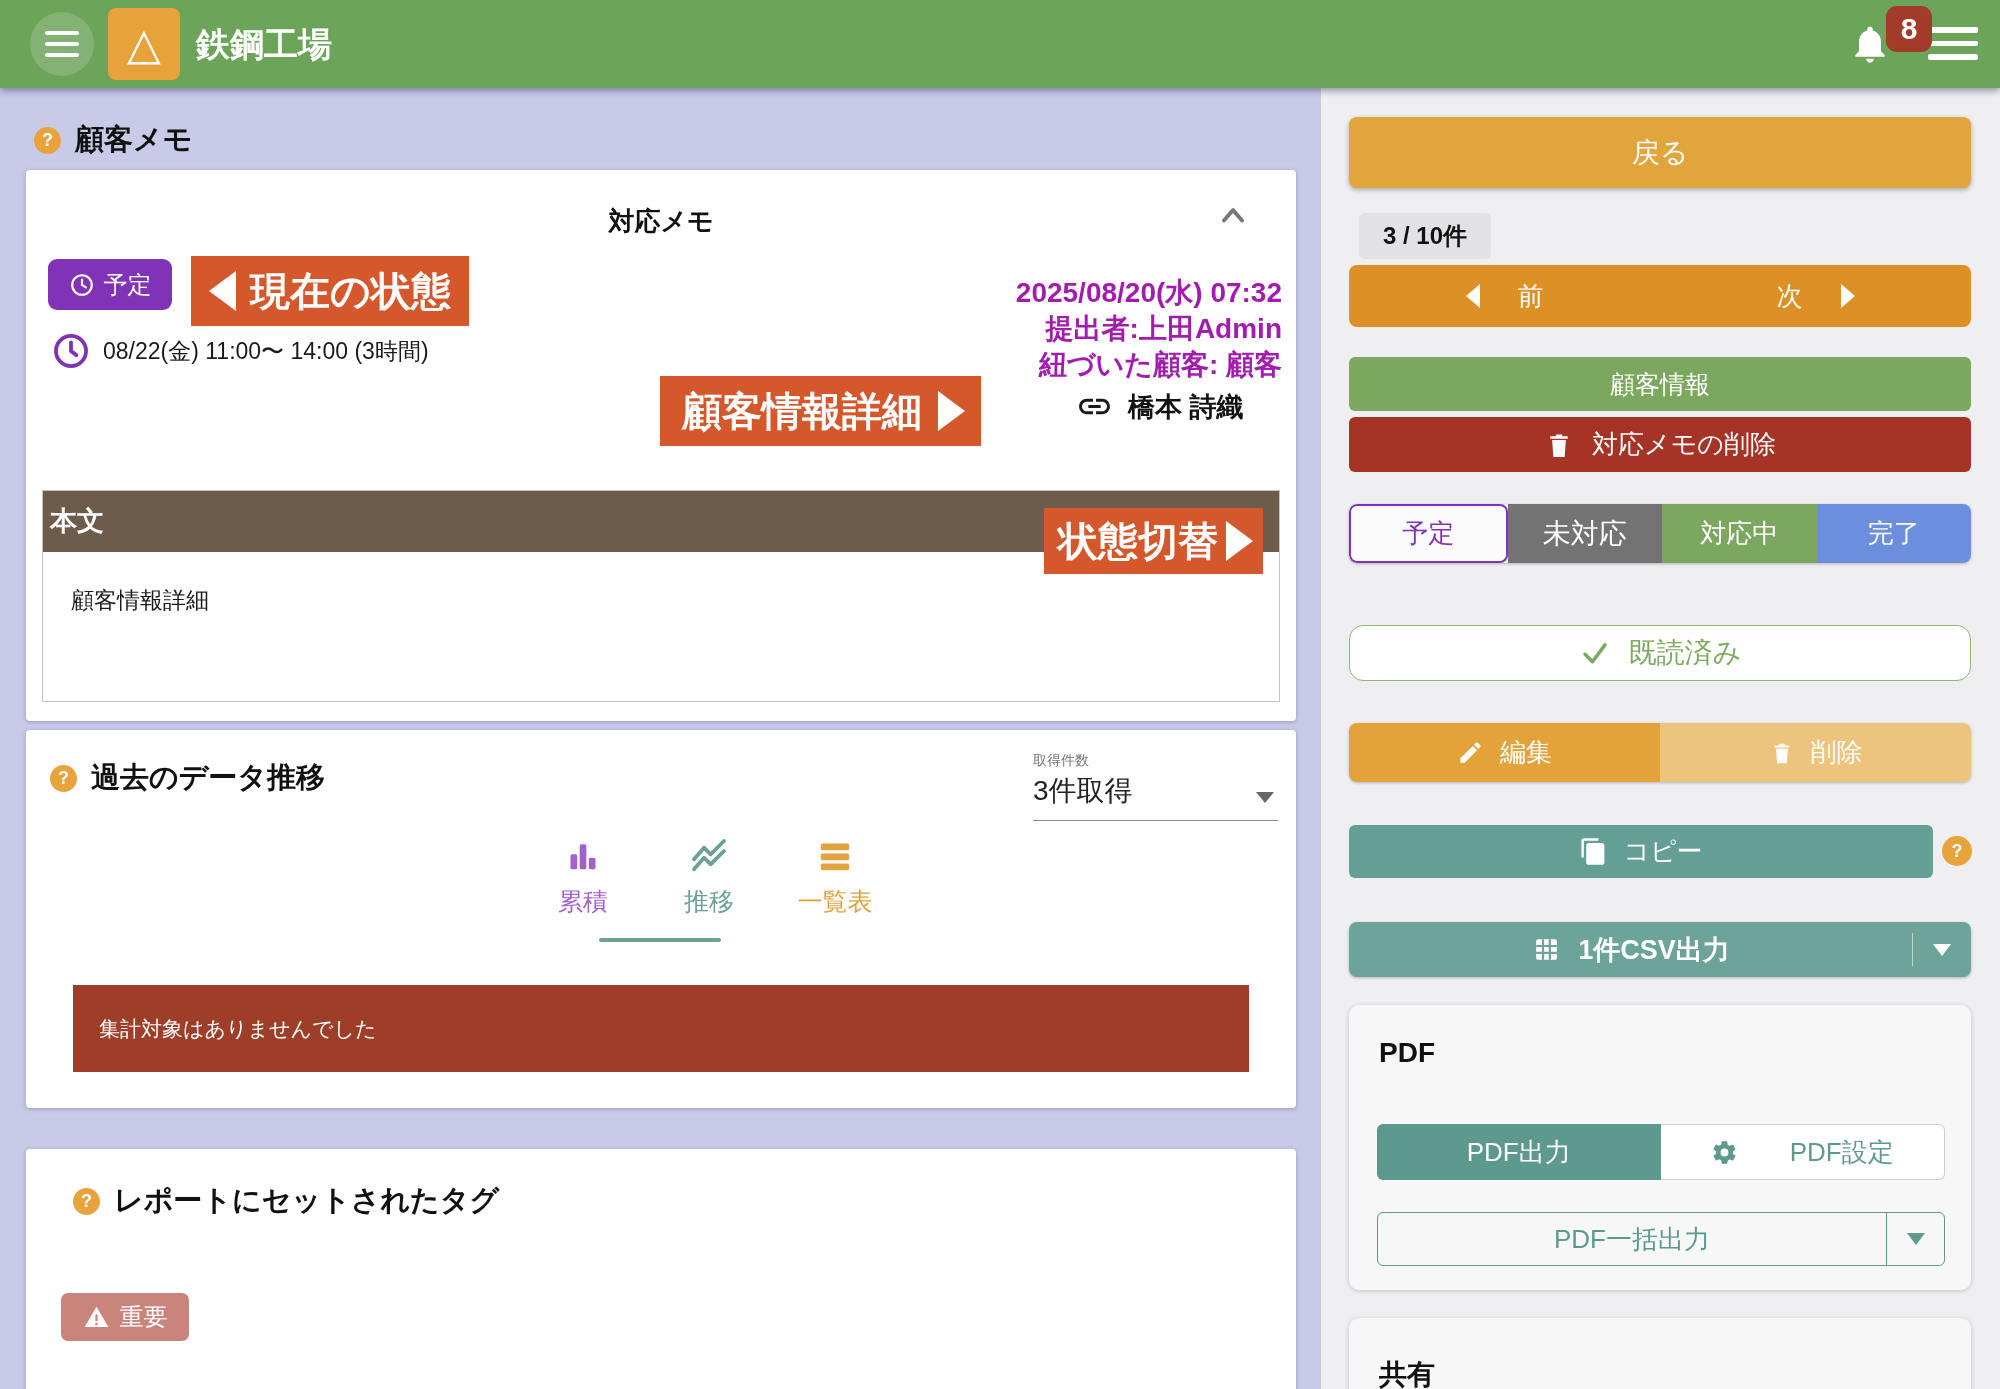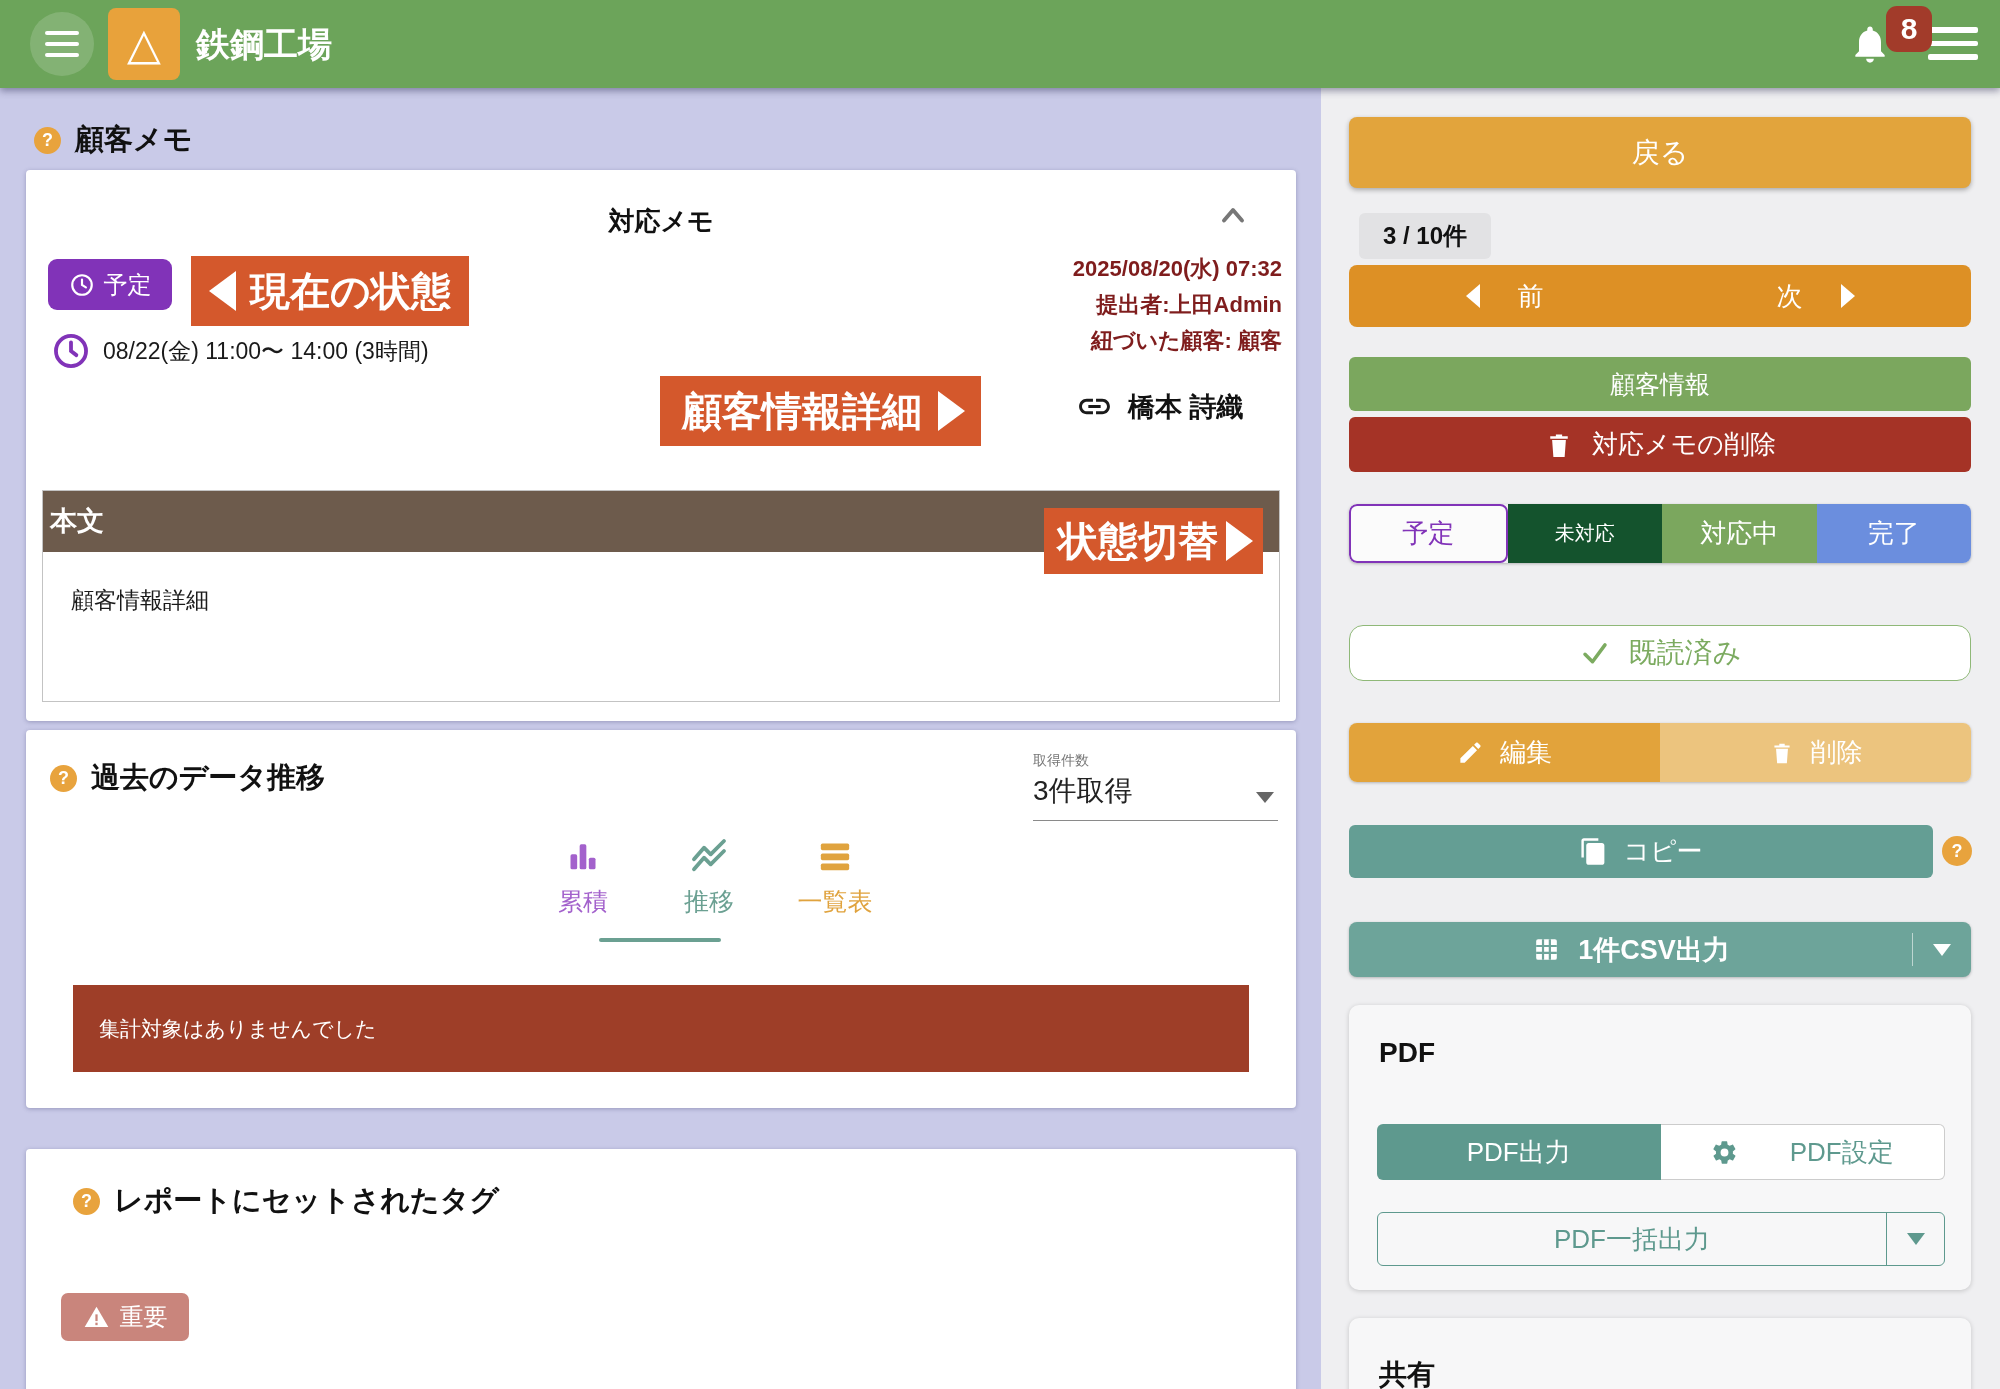--- a/index.html
+++ b/index.html
@@ -105,21 +105,21 @@
       </div>
 
       <div class="abs flexl" style="left:26px;top:162px;gap:13px;">
         <svg width="38" height="38" viewBox="0 0 24 24">
           <circle cx="12" cy="12" r="9.5" fill="none" stroke="#8133b8" stroke-width="2.4"></circle>
           <path d="M12 6.5V12l3.4 2.6" fill="none" stroke="#8133b8" stroke-width="2.4" stroke-linecap="round"></path>
         </svg>
         <span style="font-size:23px;color:#1a1a1a;">08/22(金) 11:00〜 14:00 (3時間)</span>
       </div>
 
-      <div class="abs" style="right:14px;top:81px;text-align:right;font-size:22px;font-weight:bold;color:#7f1d1d;line-height:36px;">
+      <div class="abs" style="right:14px;top:105px;text-align:right;font-size:28px;font-weight:bold;color:#a21caf;line-height:36px;">
         <div>2025/08/20(水) 07:32</div>
         <div>提出者:上田Admin</div>
         <div>紐づいた顧客: 顧客</div>
       </div>
 
       <div class="ann abs" style="left:634px;top:206px;height:70px;padding:0 16px 0 22px;gap:16px;">
         <span>顧客情報詳細</span>
         <div class="tri-r"></div>
       </div>
 
@@ -225,21 +225,21 @@
 
     <div class="sbtn flexc" style="top:329px;height:55px;background:#a53326;font-size:26px;border-radius:6px;gap:18px;">
       <svg width="30" height="30" viewBox="0 0 24 24">
         <path fill="#fff" d="M6.5 8h11l-1 13.5h-9L6.5 8zM9.5 5V3.5h5V5H19v2H5V5h4.5z"></path>
       </svg>
       <span>対応メモの削除</span>
     </div>
 
     <div class="sbtn" style="top:416px;height:59px;display:flex;border-radius:8px;overflow:hidden;box-shadow:0 1px 3px rgba(0,0,0,.25);">
       <div class="seg" style="background:#fbfbfb;border:2.5px solid #8133b8;border-radius:8px;color:#8133b8;font-size:26px;">予定</div>
-      <div class="seg" style="background:#14532d;color:#fff;font-size:20px;">未対応</div>
+      <div class="seg" style="background:#737373;color:#fff;font-size:28px;">未対応</div>
       <div class="seg" style="background:#7ba75e;color:#fff;font-size:26px;">対応中</div>
       <div class="seg" style="background:#6b8ede;color:#fff;font-size:26px;">完了</div>
     </div>
 
     <div class="sbtn flexc" style="top:537px;height:56px;background:#fff;border:1.5px solid #8fb878;border-radius:14px;gap:18px;">
       <svg width="32" height="30" viewBox="0 0 24 24">
         <polyline points="4,13 10,19 20,5.5" fill="none" stroke="#7cab60" stroke-width="2.8" stroke-linecap="round" stroke-linejoin="round"></polyline>
       </svg>
       <span style="color:#7cab60;font-size:28px;">既読済み</span>
     </div>

